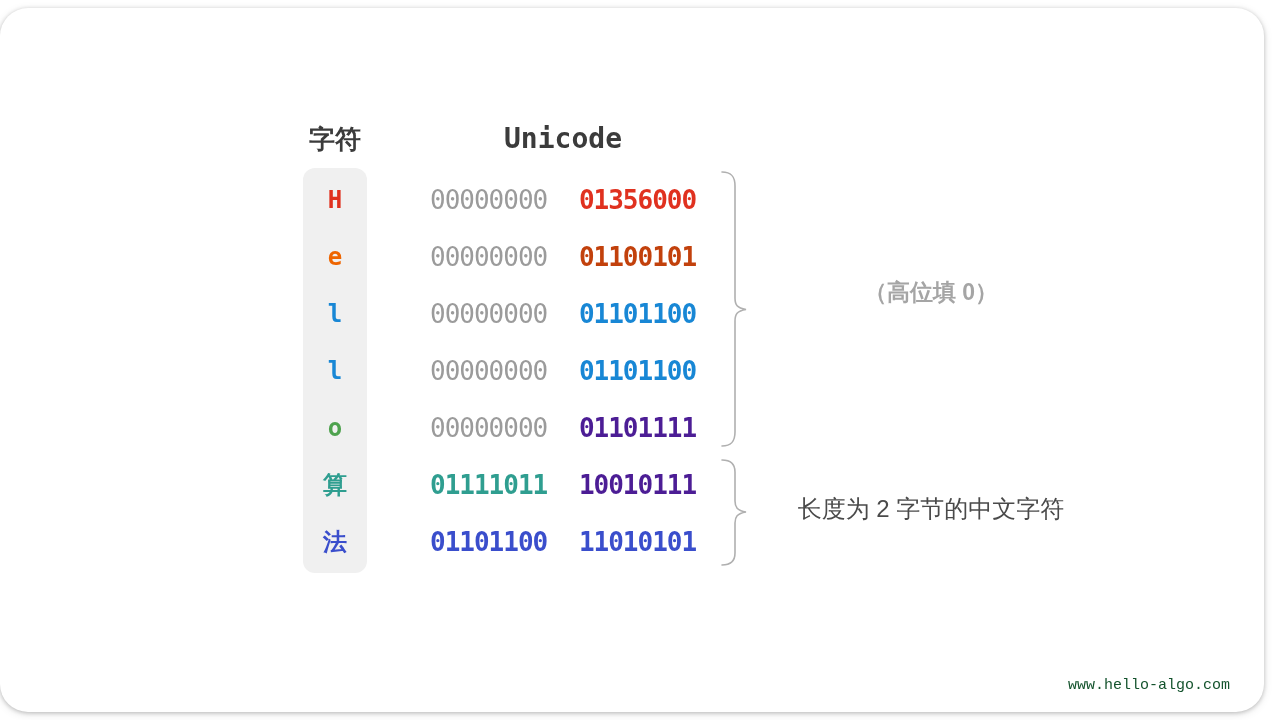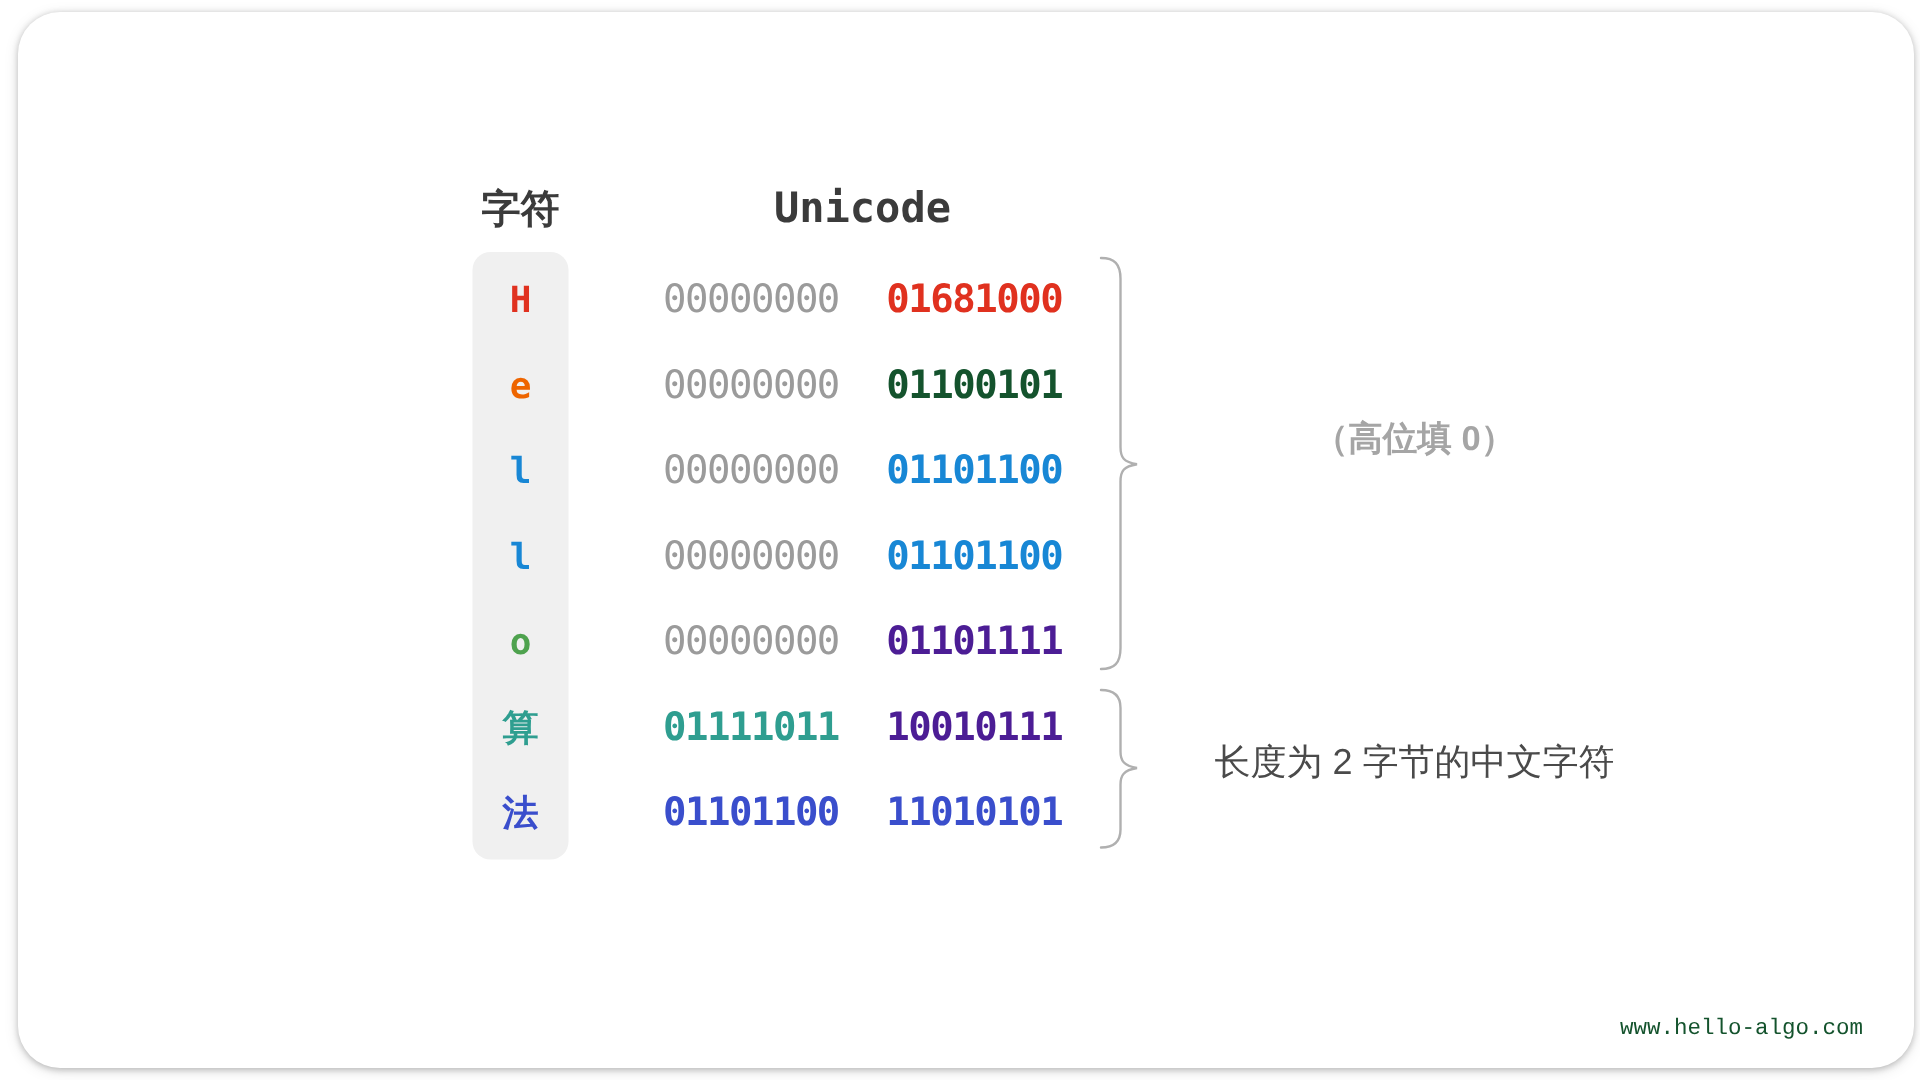--- a/index.html
+++ b/index.html
@@ -1,21 +1,21 @@
 <!DOCTYPE html>
 <html><head>
 <meta charset="utf-8">
 <style>
   * { margin: 0; padding: 0; box-sizing: border-box; }
   html, body { width: 1280px; height: 720px; background: #ffffff; overflow: hidden; }
   body { font-family: "Liberation Sans", sans-serif; position: relative; }
 
   .card {
     position: absolute;
-    left: 12px; top: 8px;
+    left: 0; top: 8px;
     width: 1264px; height: 704px;
     background: #ffffff;
     border-radius: 28px;
     box-shadow: 0 1px 4px rgba(0,0,0,0.22), 0 2px 10px rgba(0,0,0,0.10);
     padding-left: 27px;
   }
 
   .col-header {
     position: absolute;
     top: 115px;
@@ -111,29 +111,29 @@
   <div class="col-header char-header">字符</div>
   <div class="col-header unicode-header">Unicode</div>
 
   <div class="char-column-bg"></div>
 
   <div class="rows" id="rows-container">
     <div class="row">
       <span class="char-cell" style="color: rgb(224, 49, 31);">H</span>
       <span class="binary-cell">
         <span class="byte-high" style="color: rgb(155, 155, 155);">00000000</span>
-        <span class="byte-low" style="color: rgb(224, 49, 31);">01681000</span>
+        <span class="byte-low" style="color: rgb(224, 49, 31);">01356000</span>
       </span>
     </div>
 
     <div class="row">
       <span class="char-cell" style="color: rgb(238, 101, 0);">e</span>
       <span class="binary-cell">
         <span class="byte-high" style="color: rgb(155, 155, 155);">00000000</span>
-        <span class="byte-low" style="color: #14532d;">01100101</span>
+        <span class="byte-low" style="color: #c2410c;">01100101</span>
       </span>
     </div>
 
     <div class="row">
       <span class="char-cell" style="color: rgb(24, 135, 213);">l</span>
       <span class="binary-cell">
         <span class="byte-high" style="color: rgb(155, 155, 155);">00000000</span>
         <span class="byte-low" style="color: rgb(24, 135, 213);">01101100</span>
       </span>
     </div>

